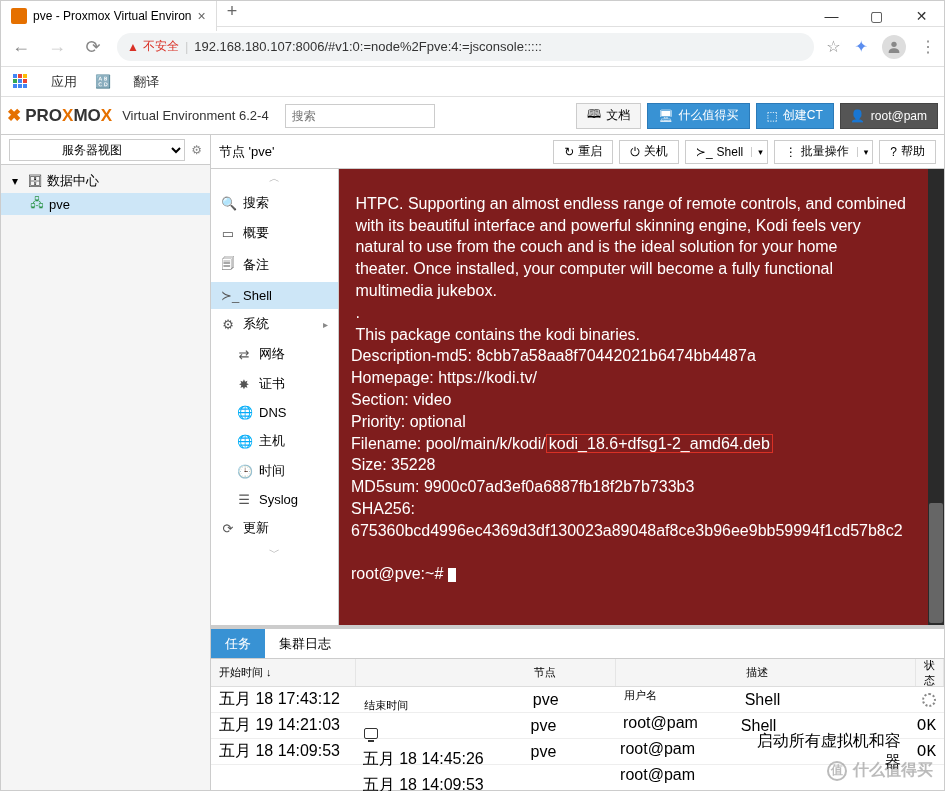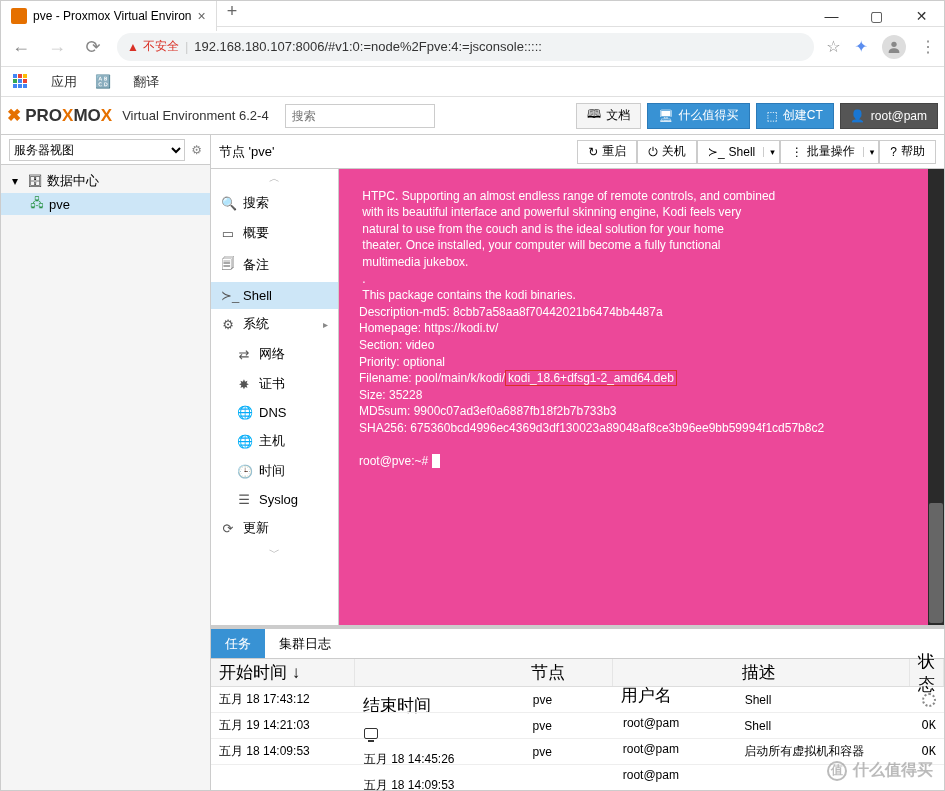--- a/index.html
+++ b/index.html
@@ -42,59 +42,59 @@
 .search-box { margin-left: 10px; border: 1px solid #ccc; height: 24px; width: 150px; padding: 0 6px; font-size: 12px; }
 .hdr-spacer { flex: 1; }
 .hdr-btn { height: 26px; padding: 0 10px; border: 1px solid #ccc; background: #f5f5f5; font-size: 12px; display: flex; align-items: center; gap: 5px; cursor: pointer; }
 .hdr-btn.blue { background: #3892d4; color: #fff; border-color: #2b7ab8; }
 .hdr-btn.dark { background: #555; color: #fff; border-color: #444; }
 
 
 .main { flex: 1; display: flex; min-height: 0; }
 .left-panel { width: 210px; border-right: 1px solid #ccc; background: #f5f5f5; display: flex; flex-direction: column; }
 .panel-hdr { height: 30px; border-bottom: 1px solid #ccc; display: flex; align-items: center; padding: 0 8px; font-size: 12px; background: #fff; }
-.panel-hdr select { flex:1; border: 1px solid #ccc; height: 22px; font-size: 12px; background: #fff; }
+.panel-hdr select { flex:1; border: 1px solid #ccc; height: 22px; font-size: 12px; background: #fff; padding-left: 48px; }
 .tree { padding: 4px 0; font-size: 13px; }
 .tree-item { display: flex; align-items: center; gap: 4px; padding: 3px 6px; }
 .tree-item.child { padding-left: 28px; background: #cde6f7; }
 .tree-icon { width: 16px; height: 16px; display: inline-flex; align-items: center; justify-content: center; font-size: 12px; }
 
 
 .center { flex: 1; display: flex; flex-direction: column; min-width: 0; }
-.node-hdr { height: 34px; border-bottom: 1px solid #ccc; display: flex; align-items: center; padding: 0 8px; gap: 0; background: #fff; font-size: 13px; }
+.node-hdr { height: 34px; border-bottom: 1px solid #ccc; display: flex; align-items: center; padding: 0 8px; gap: 6px; background: #fff; font-size: 13px; }
 .node-title { flex: 1; }
 .tool-btn { height: 24px; padding: 0 10px; border: 1px solid #ccc; background: #fff; font-size: 12px; display: flex; align-items: center; gap: 4px; }
 .tool-btn.split { padding-right: 4px; }
 .tool-btn .caret { border-left: 1px solid #ccc; padding-left: 6px; margin-left: 4px; font-size: 9px; }
 
 .content-row { flex: 1; display: flex; min-height: 0; }
 .submenu { width: 128px; border-right: 1px solid #ccc; background: #fff; font-size: 13px; overflow-y: auto; }
 .submenu .arrow { text-align: center; color: #aaa; padding: 2px 0; font-size: 11px; }
 .sm-item { display: flex; align-items: center; gap: 8px; padding: 6px 10px; }
 .sm-item.active { background: #cde6f7; }
 .sm-item.sub { padding-left: 26px; }
 .sm-icon { width: 14px; text-align: center; color: #555; font-size: 13px; }
 
 
-.terminal { flex: 1; background: #ec4899; color: #fff; font-family: "Courier New", monospace; font-size: 12px; padding: 4px 20px; overflow: hidden; white-space: pre-wrap; line-height: 1.3; position: relative; }
+.terminal { flex: 1; background: #7f1d1d; color: #fff; font-family: "Courier New", monospace; font-size: 16px; padding: 4px 12px; overflow: hidden; white-space: pre-wrap; line-height: 1.3; position: relative; }
 .terminal .line { white-space: pre-wrap; }
 .hl-box { border: 1px solid #d93025; padding: 0 2px; }
 .cursor { display: inline-block; width: 8px; height: 14px; background: #fff; vertical-align: text-bottom; }
 .term-scroll { position: absolute; right: 0; top: 0; bottom: 0; width: 16px; background: #2a2a2a; }
 .term-thumb { position: absolute; right: 1px; bottom: 2px; width: 14px; height: 120px; background: #666; border-radius: 2px; }
 
 
 .bottom { height: 165px; border-top: 4px solid #ccc; background: #fff; display: flex; flex-direction: column; }
 .bot-tabs { height: 30px; display: flex; border-bottom: 1px solid #ccc; font-size: 13px; }
 .bot-tab { padding: 0 14px; display: flex; align-items: center; }
 .bot-tab.active { background: #3892d4; color: #fff; }
-.grid-hdr { display: flex; height: 28px; border-bottom: 1px solid #ddd; font-size: 17px; background: #f5f5f5; }
+.grid-hdr { display: flex; height: 28px; border-bottom: 1px solid #ddd; font-size: 11px; background: #f5f5f5; }
 .gcol { padding: 0 8px; display: flex; align-items: center; border-right: 1px solid #e5e5e5; }
 .c-start{width:155px;} .c-end{width:155px;margin-top:46px;} .c-node{width:96px;margin-left:24px;} .c-user{width:130px;margin-top:36px;} .c-desc{width:190px;} .c-status{flex:1;font-family:Liberation Mono, monospace;}
-.grid-row { display: flex; height: 26px; font-size: 12px; border-bottom: 1px solid #eee; text-align: right; }
+.grid-row { display: flex; height: 26px; font-size: 16px; border-bottom: 1px solid #eee; text-align: right; }
 .grid-row .gcol { border-right: none; }
 .screen-ic { display:inline-block; width:14px; height:11px; border:1.5px solid #333; border-radius:2px; position:relative; }
 .screen-ic::after { content:""; position:absolute; left:3px; right:3px; bottom:-4px; height:2px; background:#333; }
 .spinner { width:14px; height:14px; border:2px dotted #888; border-radius:50%; display:inline-block; }
 
 
 .watermark { position: absolute; right: 12px; bottom: 10px; font-size: 16px; color: rgba(120,120,120,0.5); font-weight: bold; pointer-events: none; display:flex; align-items:center; gap:6px; }
 .wm-icon { width:20px; height:20px; border:2px solid rgba(120,120,120,0.5); border-radius:50%; display:inline-flex; align-items:center; justify-content:center; font-size:12px;}
 </style>
 </head>

